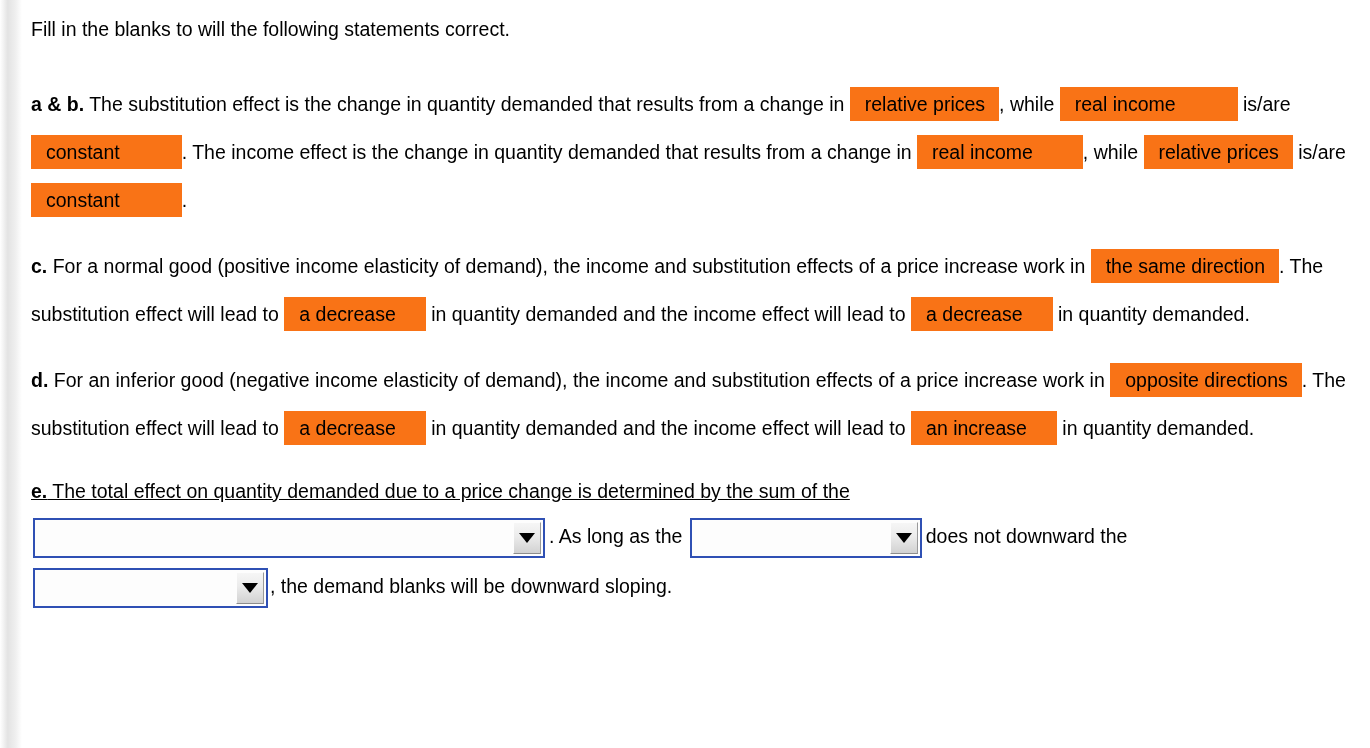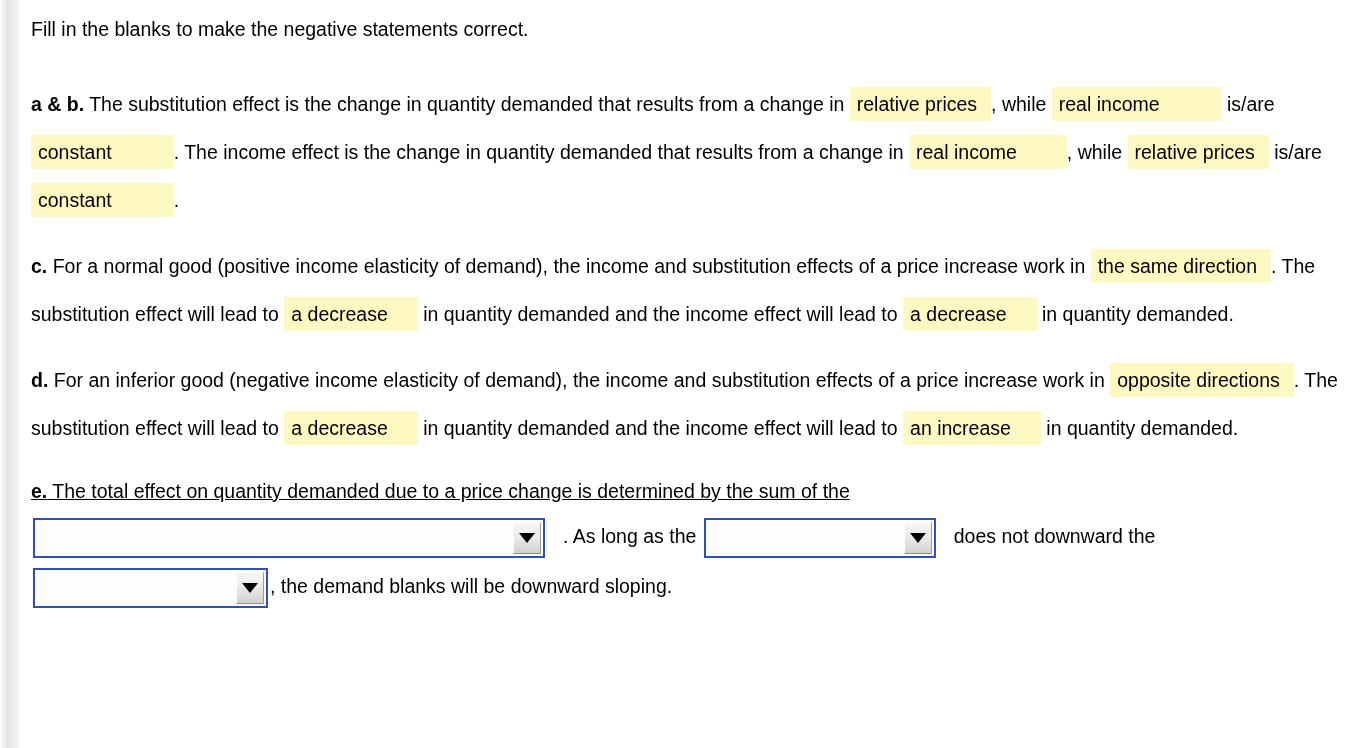--- a/index.html
+++ b/index.html
@@ -40,24 +40,24 @@
     margin: 0;
     max-width: 1330px;
   }
   .para.intro { line-height: 30px; margin-bottom: 36px; }
   .para.block { margin-bottom: 18px; }
 
   .lbl { font-weight: bold; margin-top: 25px; }
 
   
   .blank {
-    background: #fef9c3;
+    background: #f97316;
     display: inline-block;
     line-height: 34px;
-    padding: 0 6px 0 7px;
+    padding: 0 6px 0 15px;
     vertical-align: baseline;
     white-space: nowrap;
   }
   .blank.pad-sm  { padding-right: 14px; }
   .blank.pad-md  { padding-right: 30px; }
   .blank.pad-lg  { padding-right: 50px; }
   .blank.pad-xl  { padding-right: 62px; }
 
   
   .dd {
@@ -90,30 +90,30 @@
   }
   .dd-btn svg { display: block; }
 
   .dd-row {
     line-height: 48px;
     font-size: 19.5px;
     white-space: nowrap;
   }
   .dd-row.second { margin-top: 2px; }
 
-  .after-dd { padding-left: 2px; margin-left: 14px; }
+  .after-dd { padding-left: 2px; }
 </style>
 </head>
 <body>
 
 <div class="left-shade"></div>
 
 <div class="page">
 
-  <p class="para intro">Fill in the blanks to make the negative statements correct.</p>
+  <p class="para intro">Fill in the blanks to will the following statements correct.</p>
 
   <p class="para block">
     <span class="lbl">a &amp; b.</span><span> The substitution effect is the change in quantity demanded that results from a change in </span><span class="blank pad-sm">relative prices</span><span>, while </span><span class="blank pad-xl">real income</span><span> is/are </span><span class="blank pad-xl">constant</span><span>. The income effect is the change in quantity demanded that results from a change in </span><span class="blank pad-lg">real income</span><span>, while </span><span class="blank pad-sm">relative prices</span><span> is/are </span><span class="blank pad-xl">constant</span><span>.</span>
   </p>
 
   <p class="para block">
     <span class="lbl">c.</span><span> For a normal good (positive income elasticity of demand), the income and substitution effects of a price increase work in </span><span class="blank pad-sm">the same direction</span><span>. The substitution effect will lead to </span><span class="blank pad-md">a decrease</span><span> in quantity demanded and the income effect will lead to </span><span class="blank pad-md">a decrease</span><span> in quantity demanded.</span>
   </p>
 
   <p class="para block">

